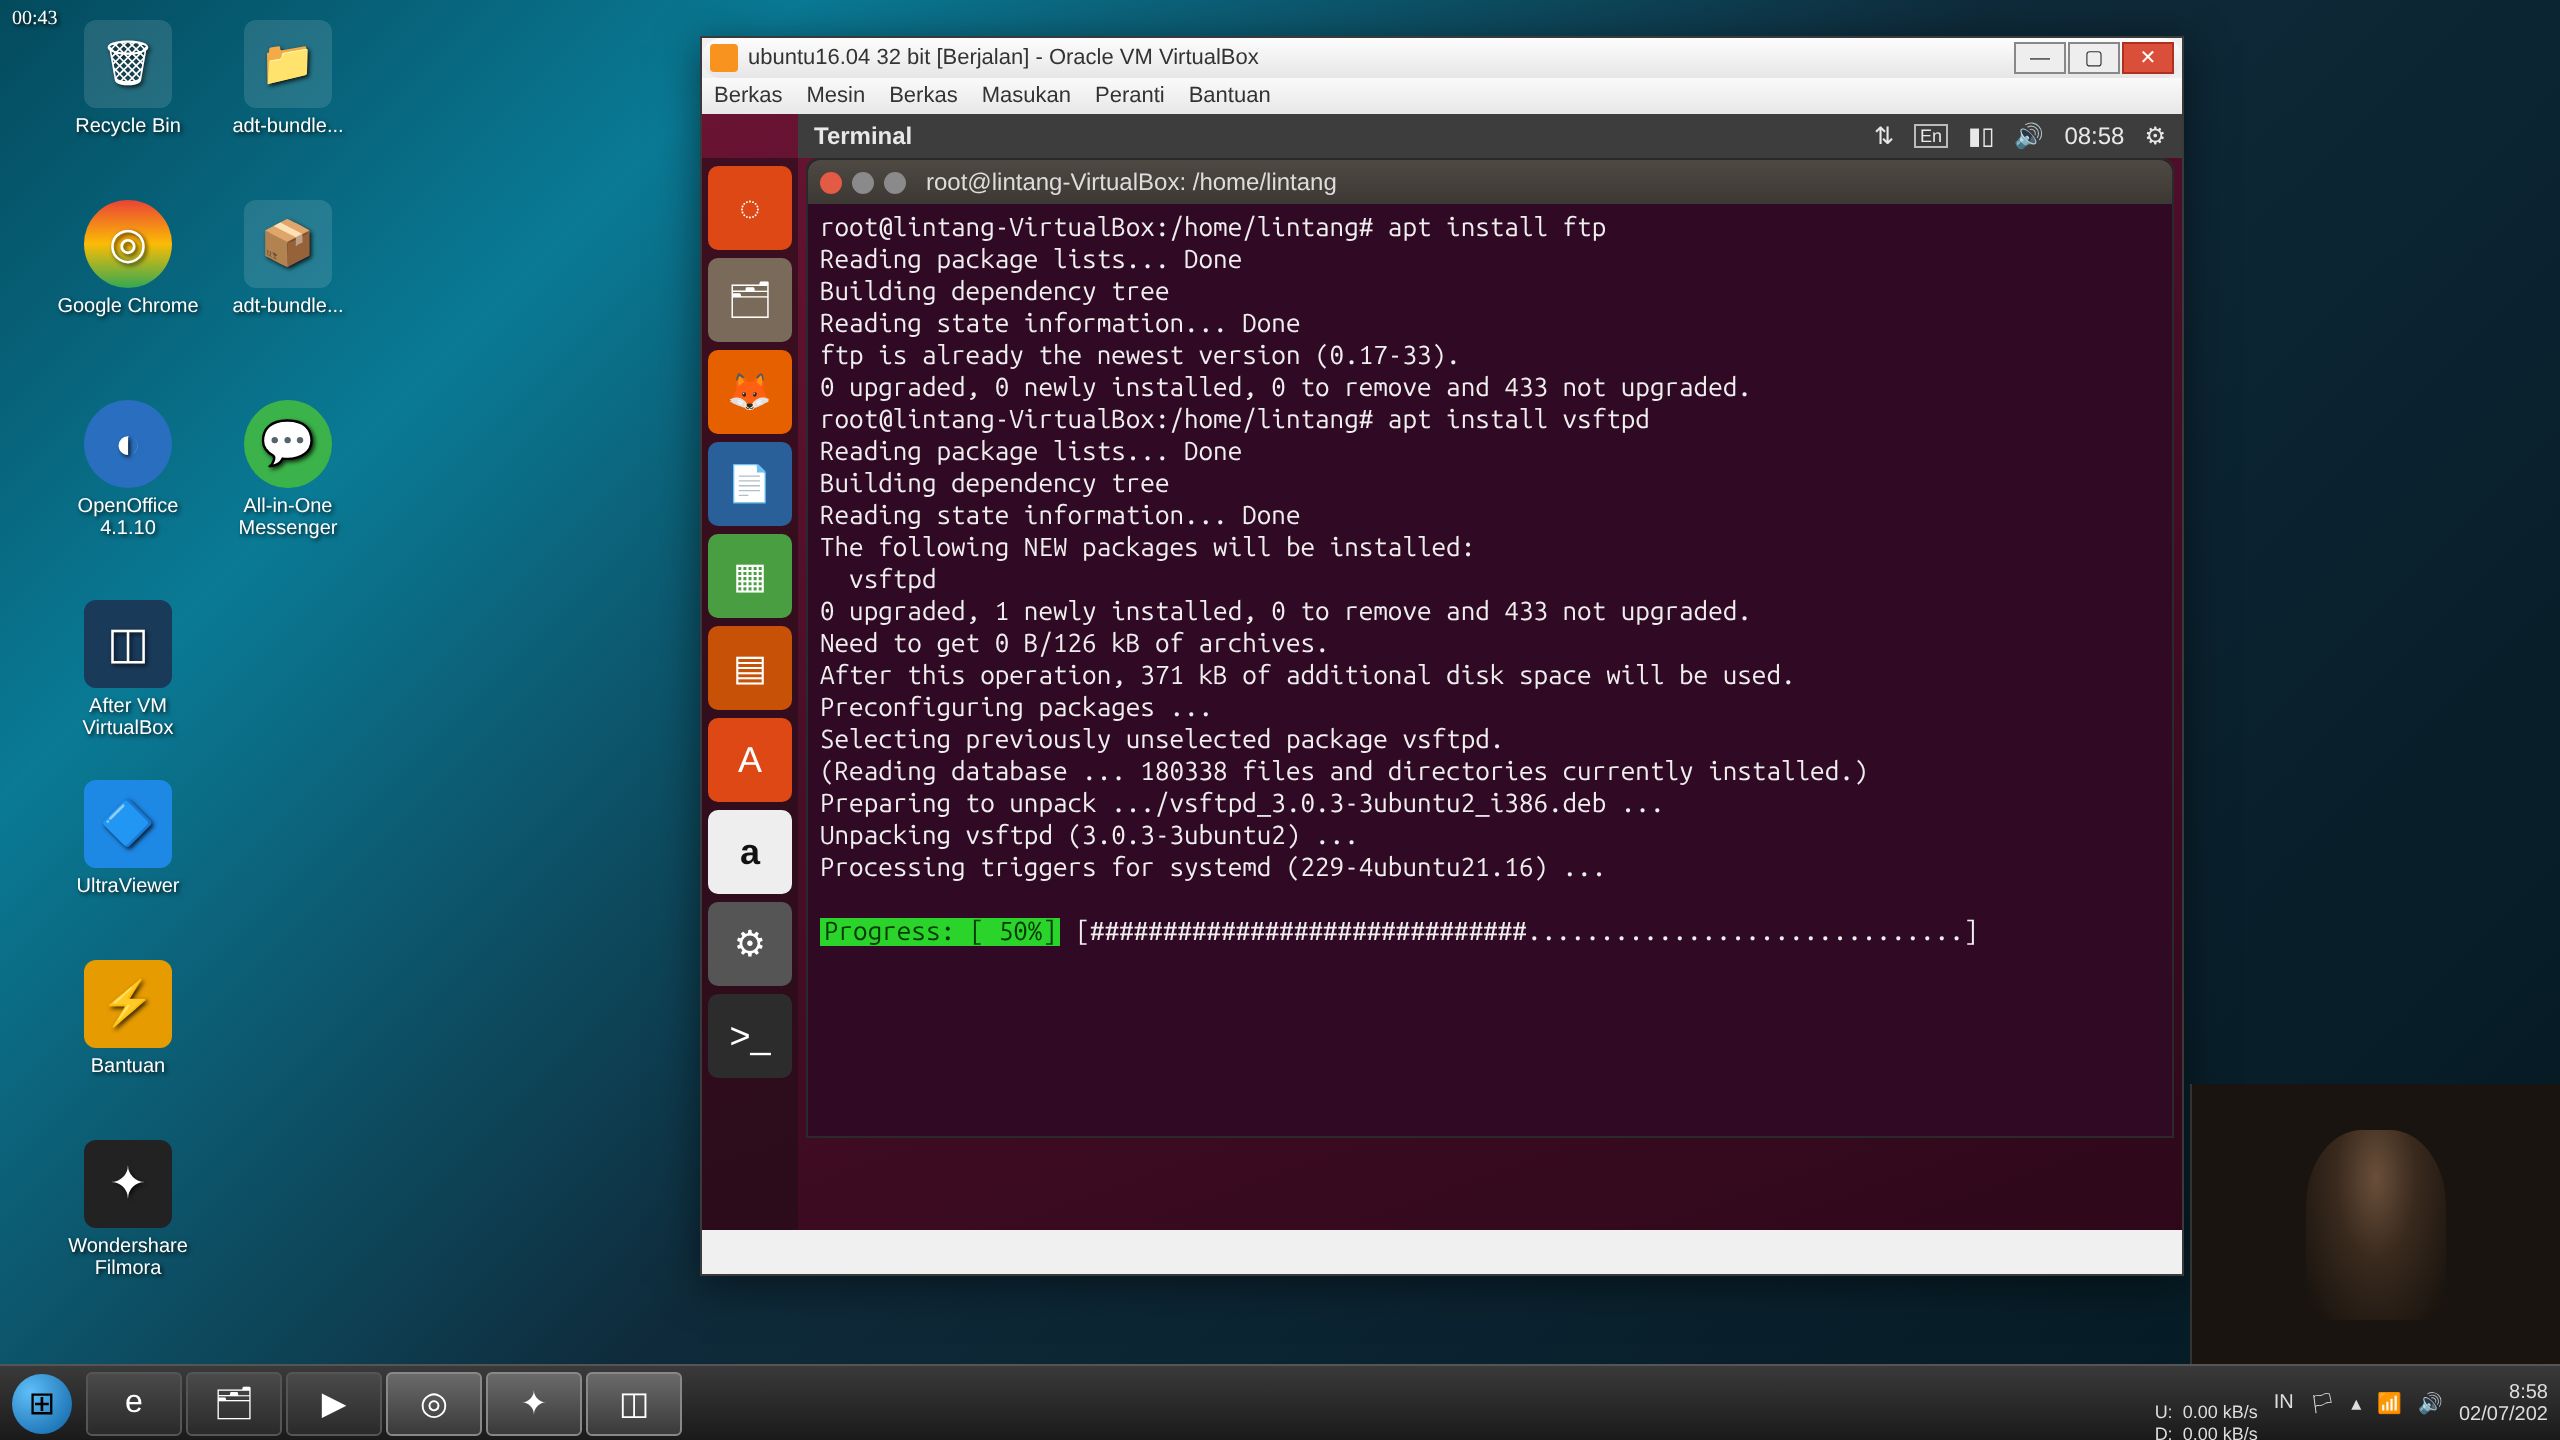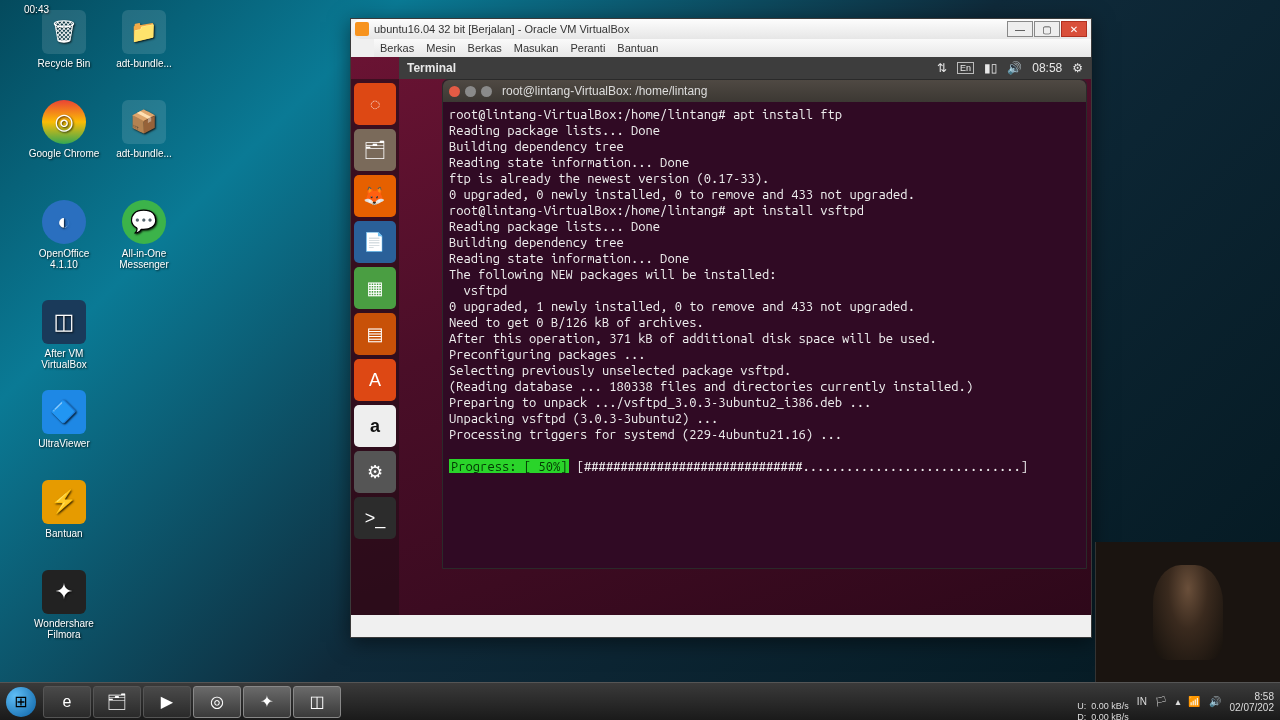--- a/index.html
+++ b/index.html
@@ -52,21 +52,21 @@
 .vbox-title-icon { width:14px; height:14px; background:#f7931e; border-radius:2px; margin-right:5px; }
 .vbox-win-controls { margin-left:auto; display:flex; gap:1px; }
 .vbox-win-btn {
   width:26px; height:16px; display:flex; align-items:center; justify-content:center;
   font-size:10px; border:1px solid #888; background:#eee; cursor:pointer;
 }
 .vbox-win-btn.close { background:#d94f3a; color:#fff; border-color:#b03020; }
 .vbox-menubar {
   height:18px; background:linear-gradient(#fafafa,#e8e8e8);
   display:flex; align-items:center; gap:12px; padding:0 6px;
-  font-size:11px; color:#333;margin-left:23px;
+  font-size:11px; color:#333;
 }
 .vbox-menubar span { cursor:pointer; }
 
 
 .ubuntu-guest {
   position: relative;
   width: 100%; height: 558px;
   background: linear-gradient(160deg, #6a1333 0%, #4a0e28 40%, #2e081a 100%);
   padding-left: 48px;
 }
@@ -95,21 +95,21 @@
 .launcher-item.imp { background:#c85108; }
 .launcher-item.sw { background:#dd4814; }
 .launcher-item.az { background:#eee; color:#111; font-weight:bold; }
 .launcher-item.set { background:#555; }
 .launcher-item.term { background:#2c2c2c; }
 
 
 .term-window {
   position:absolute; top:22px; left:52px; right:4px; height:490px;
   background:#300a24;
-  border:1px solid #2a2a2a; border-radius:6px 6px 0 0;margin-left:39px;
+  border:1px solid #2a2a2a; border-radius:6px 6px 0 0;
 }
 .term-titlebar {
   height:22px; background:linear-gradient(#4f4943,#3c3833);
   display:flex; align-items:center; padding:0 6px;
   color:#ddd; font-size:12px; border-radius:6px 6px 0 0;
 }
 .term-dots { display:flex; gap:5px; margin-right:10px; }
 .term-dot { width:11px; height:11px; border-radius:50%; }
 .term-dot.r{background:#e35b45;} .term-dot.y{background:#8a8a8a;} .term-dot.g{background:#8a8a8a;}
 .term-body {
@@ -168,22 +168,22 @@
   border-left:1px solid #333;
   display:flex; align-items:center; justify-content:center;
 }
 .webcam .sil {
   width:70px; height:95px;
   background: radial-gradient(ellipse at 50% 25%, #6a4f3a 0%, #3a2a1e 40%, #14100c 100%);
   border-radius: 40% 40% 20% 20%;
 }
 
 
-.rec-badge { position:absolute; top:4px; left:24px; color:#fff; font-size:10px;
-  text-shadow:1px 1px 2px #000; }
+.rec-badge { position:absolute; top:4px; left:6px; color:#fff; font-size:10px;
+  text-shadow:1px 1px 2px #000;font-family:Liberation Serif, serif; }
 </style>
 </head>
 <body>
 
 <div class="rec-badge">00:43</div>
 
 <div class="desktop">
   <div class="desktop-icon di-0">
       <div class="icon-img">🗑</div>
       <div>Recycle Bin</div>

